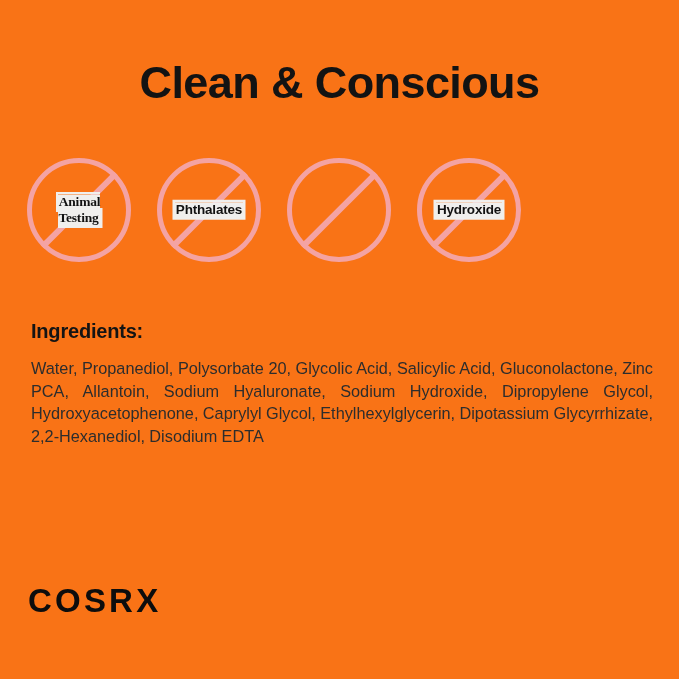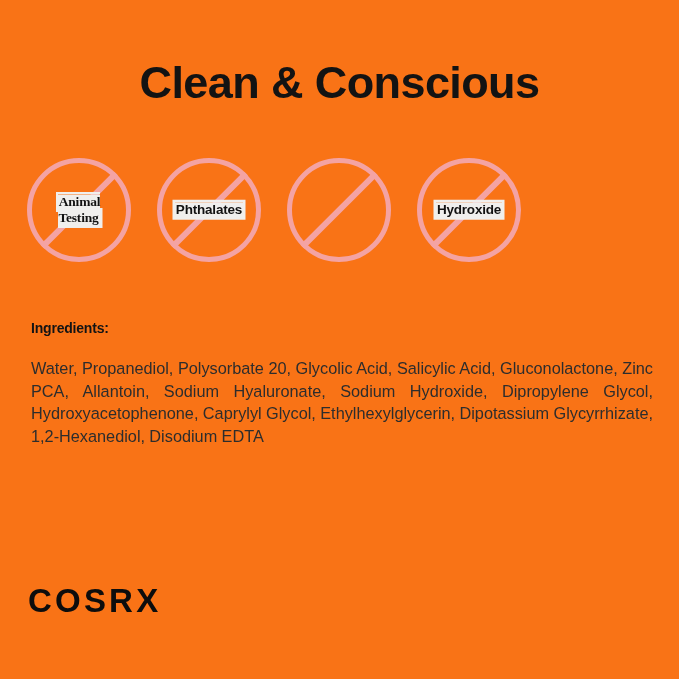--- a/index.html
+++ b/index.html
@@ -99,21 +99,21 @@
     background: #f0efed;
     box-shadow: 0 0 0 2.5px #f0efed;
     padding: 0 1px;
   }
 
   
   .ingredients-heading {
     position: absolute;
     left: 31px;
     top: 320px;
-    font-size: 14px;
+    font-size: 20px;
     font-weight: 700;
     color: #141414;
     letter-spacing: -0.2px;
   }
 
   .ingredients-body {
     position: absolute;
     left: 31px;
     top: 357px;
     width: 622px;
@@ -168,17 +168,17 @@
     <div class="badge">
       <div class="badge-ring"></div>
       <div class="badge-slash"></div>
       <div class="badge-label"><span>Hydroxide</span></div>
     </div>
 
   </div>
 
   <div class="ingredients-heading">Ingredients:</div>
 
-  <div class="ingredients-body">Water, Propanediol, Polysorbate 20, Glycolic Acid, Salicylic Acid, Gluconolactone, Zinc PCA, Allantoin, Sodium Hyaluronate, Sodium Hydroxide, Dipropylene Glycol, Hydroxyacetophenone, Caprylyl Glycol, Ethylhexylglycerin, Dipotassium Glycyrrhizate, 1,2-Hexanediol, Disodium EDTA</div>
+  <div class="ingredients-body">Water, Propanediol, Polysorbate 20, Glycolic Acid, Salicylic Acid, Gluconolactone, Zinc PCA, Allantoin, Sodium Hyaluronate, Sodium Hydroxide, Dipropylene Glycol, Hydroxyacetophenone, Caprylyl Glycol, Ethylhexylglycerin, Dipotassium Glycyrrhizate, 2,2-Hexanediol, Disodium EDTA</div>
 
   <div class="logo">COSRX</div>
 
 </div>
 
 </body></html>

